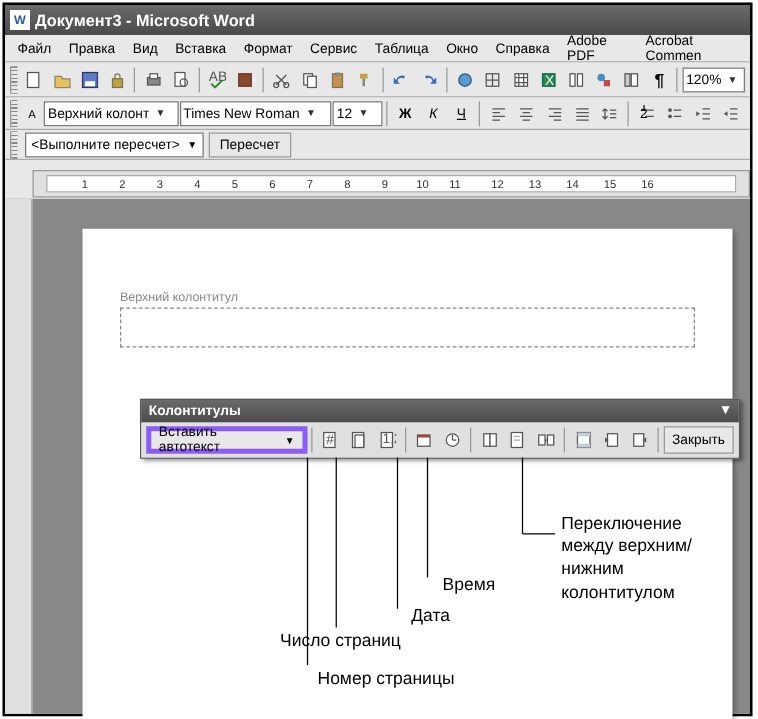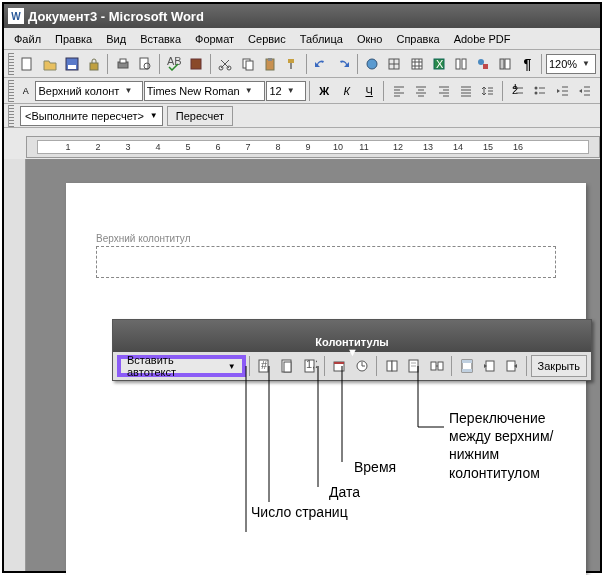--- a/index.html
+++ b/index.html
@@ -23,21 +23,21 @@
 .doc-area { background: #888; position: absolute; top: 155px; left: 0; right: 0; bottom: 0; display: flex; }
 .ruler-v { width: 22px; background: #e0e0e0; border-right: 1px solid #999; }
 .ruler-h { position: absolute; top: 132px; left: 22px; right: 0; height: 22px; background: #e0e0e0; border: 1px solid #999; }
 .ruler-h-inner { background: #fff; height: 14px; margin: 3px 10px; border: 1px solid #aaa; position: relative; }
 .ruler-num { position: absolute; font-size: 9px; top: 1px; transform: translateX(-50%); color: #333; }
 .page { background: #fff; margin: 24px 0 0 40px; width: 520px; height: 400px; box-shadow: 2px 2px 4px rgba(0,0,0,0.3); position: relative; }
 .header-area { position: absolute; top: 50px; left: 30px; right: 30px; }
 .header-label { font-size: 10px; color: #888; margin-bottom: 2px; }
 .header-box { border: 1px dashed #888; height: 32px; }
 .floating-toolbar { position: absolute; top: 315px; left: 108px; width: 480px; background: #ccc; border: 1px solid #555; box-shadow: 2px 2px 3px rgba(0,0,0,0.4); }
-.ft-title { background: linear-gradient(#6a6a6a,#4a4a4a); color: #fff; height: 18px; display: flex; align-items: center; padding: 16px 6px; font-weight: bold; font-size: 11px; justify-content: space-between; flex-direction: column; }
+.ft-title { background: linear-gradient(#6a6a6a,#4a4a4a); color: #fff; height: 18px; display: flex; align-items: center; padding: 1px 6px; font-weight: bold; font-size: 11px; justify-content: space-between; }
 .ft-body { background: #e0e0e0; height: 28px; display: flex; align-items: center; padding: 0 4px; gap: 1px; }
 .autotext-btn { height: 22px; border: 4px solid #8b5cf6; background: #e8e8e8; padding: 0 6px; display: flex; align-items: center; cursor: default; }
 .close-btn { height: 22px; border: 1px solid #999; background: #e8e8e8; padding: 0 6px; display: flex; align-items: center; cursor: default; }
 svg.ico { width: 14px; height: 14px; }
 .callouts { position: absolute; top: 358px; left: 0; right: 0; pointer-events: none; }
 .callouts line { stroke: #000; stroke-width: 1; }
 .callout-text { position: absolute; font-size: 14px; color: #000; }
 .grip { width: 6px; height: 22px; background: repeating-linear-gradient(0deg,#888 0,#888 1px,transparent 1px,transparent 3px); margin-right: 2px; border-left:1px solid #999; }
 .recalc-bar { background:#e8e8e8; height:24px; display:flex; align-items:center; padding:0 4px; gap:4px; border-bottom:1px solid #aaa;}
 .recalc-combo { height:20px; background:#fff; border:1px solid #7a7a7a; padding:0 4px; display:flex; align-items:center;}
@@ -58,20 +58,21 @@
     <span class="menu-item">Файл</span>
     <span class="menu-item">Правка</span>
     <span class="menu-item">Вид</span>
     <span class="menu-item">Вставка</span>
     <span class="menu-item">Формат</span>
     <span class="menu-item">Сервис</span>
     <span class="menu-item">Таблица</span>
     <span class="menu-item">Окно</span>
     <span class="menu-item">Справка</span>
     <span class="menu-item">Adobe PDF</span>
+    <span class="menu-item">Acrobat Commen</span>
   </div>
 
   <div class="toolbar">
     <div class="grip"></div>
     <div class="tbtn">
         <svg class="ico">
           <rect x="2" y="1" width="9" height="12" fill="#fff" stroke="#555"></rect>
         </svg>
       </div>
     <div class="tbtn">
@@ -437,18 +438,19 @@
 
   <svg class="callouts" width="600" height="220">
     <line x1="242" y1="4" x2="242" y2="170"></line>
     <line x1="265" y1="4" x2="265" y2="140"></line>
     <line x1="314" y1="4" x2="314" y2="125"></line>
     <line x1="338" y1="4" x2="338" y2="100"></line>
     <line x1="414" y1="4" x2="414" y2="65"></line>
     <line x1="414" y1="65" x2="440" y2="65"></line>
   </svg>
 
-  <div class="callout-text" style="top:500px; left:220px;margin-left:27px;">Число страниц</div>
+  <div class="callout-text" style="top:530px; left:250px;">Номер страницы</div>
+  <div class="callout-text" style="top:500px; left:220px;">Число страниц</div>
   <div class="callout-text" style="top:480px; left:325px;">Дата</div>
   <div class="callout-text" style="top:455px; left:350px;">Время</div>
   <div class="callout-text" style="top:405px; left:445px; width:140px; line-height:1.3;">Переключение между верхним/ нижним колонтитулом</div>
 
 </div>
 
 </body></html>

